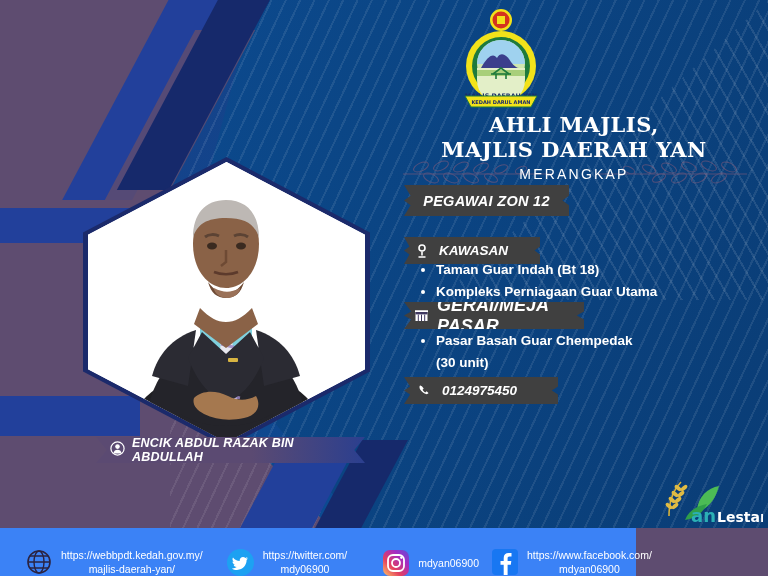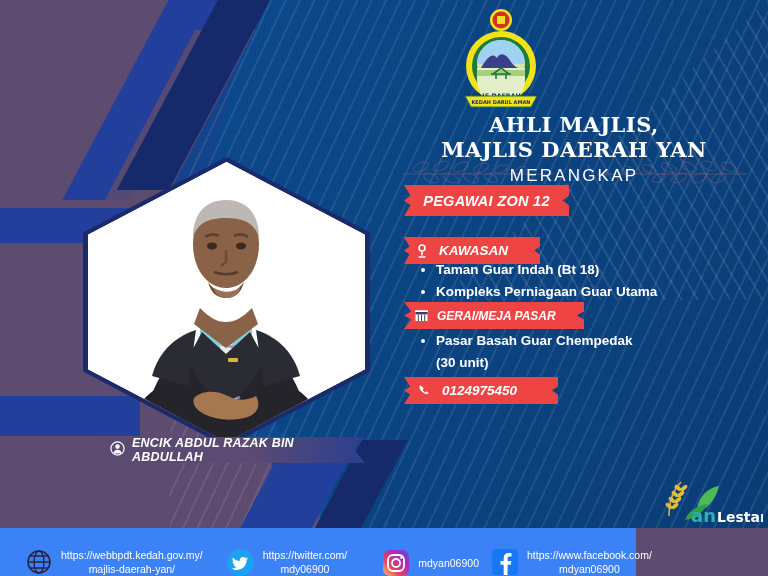--- a/index.html
+++ b/index.html
@@ -53,32 +53,32 @@
     position:absolute;left:380px;top:112px;width:388px;text-align:center;
     color:#fff;font-family:"DejaVu Serif",serif;font-weight:bold;
     font-size:21px;line-height:25px;letter-spacing:.5px;
   }
   .headline div{white-space:nowrap;}
 
   .ornament{position:absolute;left:395px;top:158px;width:360px;height:26px;opacity:.55;}
 
   .merangkap{
     position:absolute;left:380px;top:166px;width:388px;text-align:center;
-    color:#fff;font-size:17px;letter-spacing:2.2px;font-family:"Liberation Sans",sans-serif;
+    color:#fff;font-size:14px;letter-spacing:2.2px;font-family:"Liberation Sans",sans-serif;
   }
 
   
   .ribbon{
-    position:absolute;background:#ef4444;color:#fff;font-style:italic;font-weight:bold;
+    position:absolute;background:#404040;color:#fff;font-style:italic;font-weight:bold;
     font-family:"Liberation Sans",sans-serif;display:flex;align-items:center;
     clip-path:polygon(0 0,100% 0,100% 35%,96% 50%,100% 65%,100% 100%,0 100%,4% 65%,0 50%,4% 35%);
   }
   .r-zon{left:404px;top:185px;width:165px;height:31px;justify-content:center;font-size:14.5px;letter-spacing:.3px;}
   .r-kaw{left:404px;top:237px;width:124px;height:27px;padding-left:12px;font-size:13.5px;gap:11px;}
-  .r-ger{left:404px;top:302px;width:170px;height:27px;padding-left:10px;font-size:12px;gap:8px;}
+  .r-ger{left:404px;top:302px;width:170px;height:27px;padding-left:10px;font-size:18px;gap:8px;}
   .r-tel{left:404px;top:377px;width:140px;height:27px;padding-left:14px;font-size:13.5px;gap:11px;}
   .r-ico{display:inline-flex;align-items:center;}
 
   .bullets{position:absolute;color:#fff;font-family:"Liberation Sans",sans-serif;}
   .bullets li{list-style:none;position:relative;font-size:13.5px;line-height:22px;padding-left:18px;white-space:nowrap;}
   .bullets li:before{content:"";position:absolute;left:3px;top:9px;width:4px;height:4px;border-radius:50%;background:#fff;}
   .bullets .sub{padding-left:18px;}
   .bullets .sub:before{display:none;}
   ul.bullets{margin:0;padding:0;font-weight:bold;}
   .b-kaw{left:418px;top:259px;}

